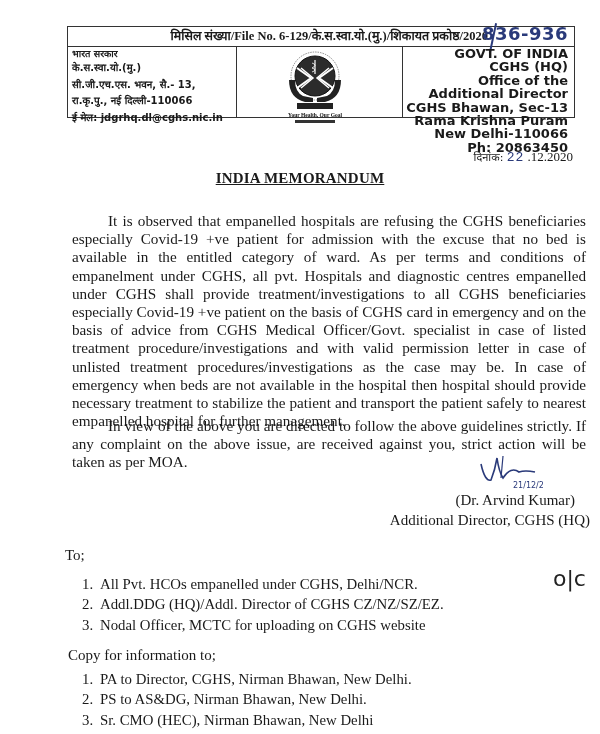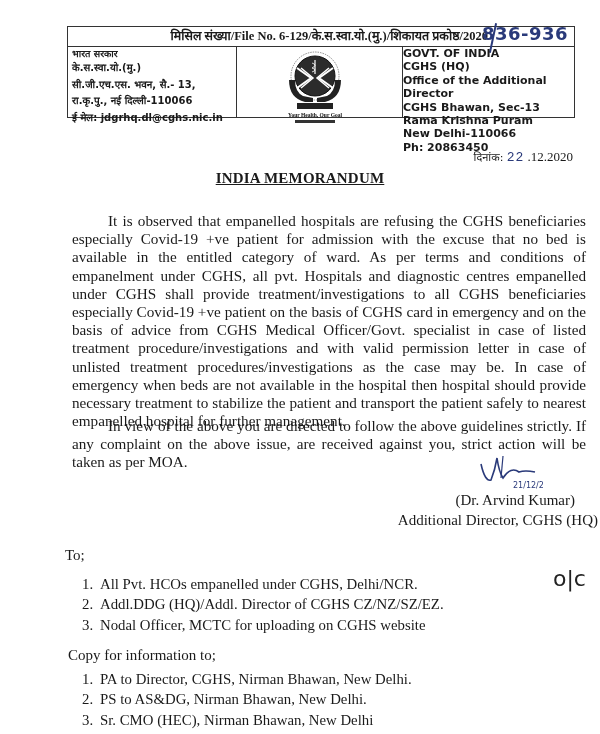--- a/index.html
+++ b/index.html
@@ -32,38 +32,38 @@
     border-right:1.5px solid #333; box-sizing:border-box;
     font-family:"DejaVu Sans", sans-serif; font-size:10px; font-weight:bold;
     padding:2px 4px; line-height:16.5px;
   }
   .col-mid {
     position:absolute; left:169px; top:19px; width:166px; bottom:0;
     border-right:1.5px solid #333; box-sizing:border-box;
   }
   .col-right {
     position:absolute; left:335px; top:19px; right:0; bottom:0;
-    font-family:"DejaVu Sans", sans-serif; font-size:11px; font-weight:bold;
-    padding:1px 6px 0 0; line-height:13.4px;
+    font-family:"DejaVu Sans", sans-serif; font-size:13px; font-weight:bold;
+    text-align:right; padding:1px 6px 0 0; line-height:13.4px;
   }
   .logo { position:absolute; left:46px; top:4px; width:64px; height:82px; }
   .date-line {
     position:absolute; right:27px; top:149px; font-size:13px;
   }
   .date-hand { font-family:Liberation Mono, monospace; color:#2a3a7a; font-size:13px; letter-spacing:1px; }
   .title {
     position:absolute; left:0; right:0; top:170px; text-align:center;
     font-weight:bold; font-size:15px; text-decoration:underline; letter-spacing:0.2px;
   }
   .para {
     position:absolute; left:72px; width:514px; font-size:15.2px; line-height:18.2px;
     text-align:justify; text-indent:36px;
   }
   .sig-name { position:absolute; right:25px; top:492px; font-size:15px; }
-  .sig-desig { position:absolute; right:2px; top:512px; font-size:15px; }
+  .sig-desig { position:absolute; right:10px; top:512px; font-size:15px; }
   .to-label { position:absolute; left:65px; top:547px; font-size:15px; }
   .list { position:absolute; left:82px; font-size:14.8px; line-height:20.3px; margin:0; padding:0; list-style:none; }
   .list li span.n { display:inline-block; width:18px; }
   .copy-label { position:absolute; left:68px; top:647px; font-size:15px; }
   .oc { position:absolute; left:553px; top:566px; font-family:"DejaVu Sans", sans-serif; font-size:22px; color:#222; }
 </style>
 </head>
 <body>
 
 <div class="header-box">

